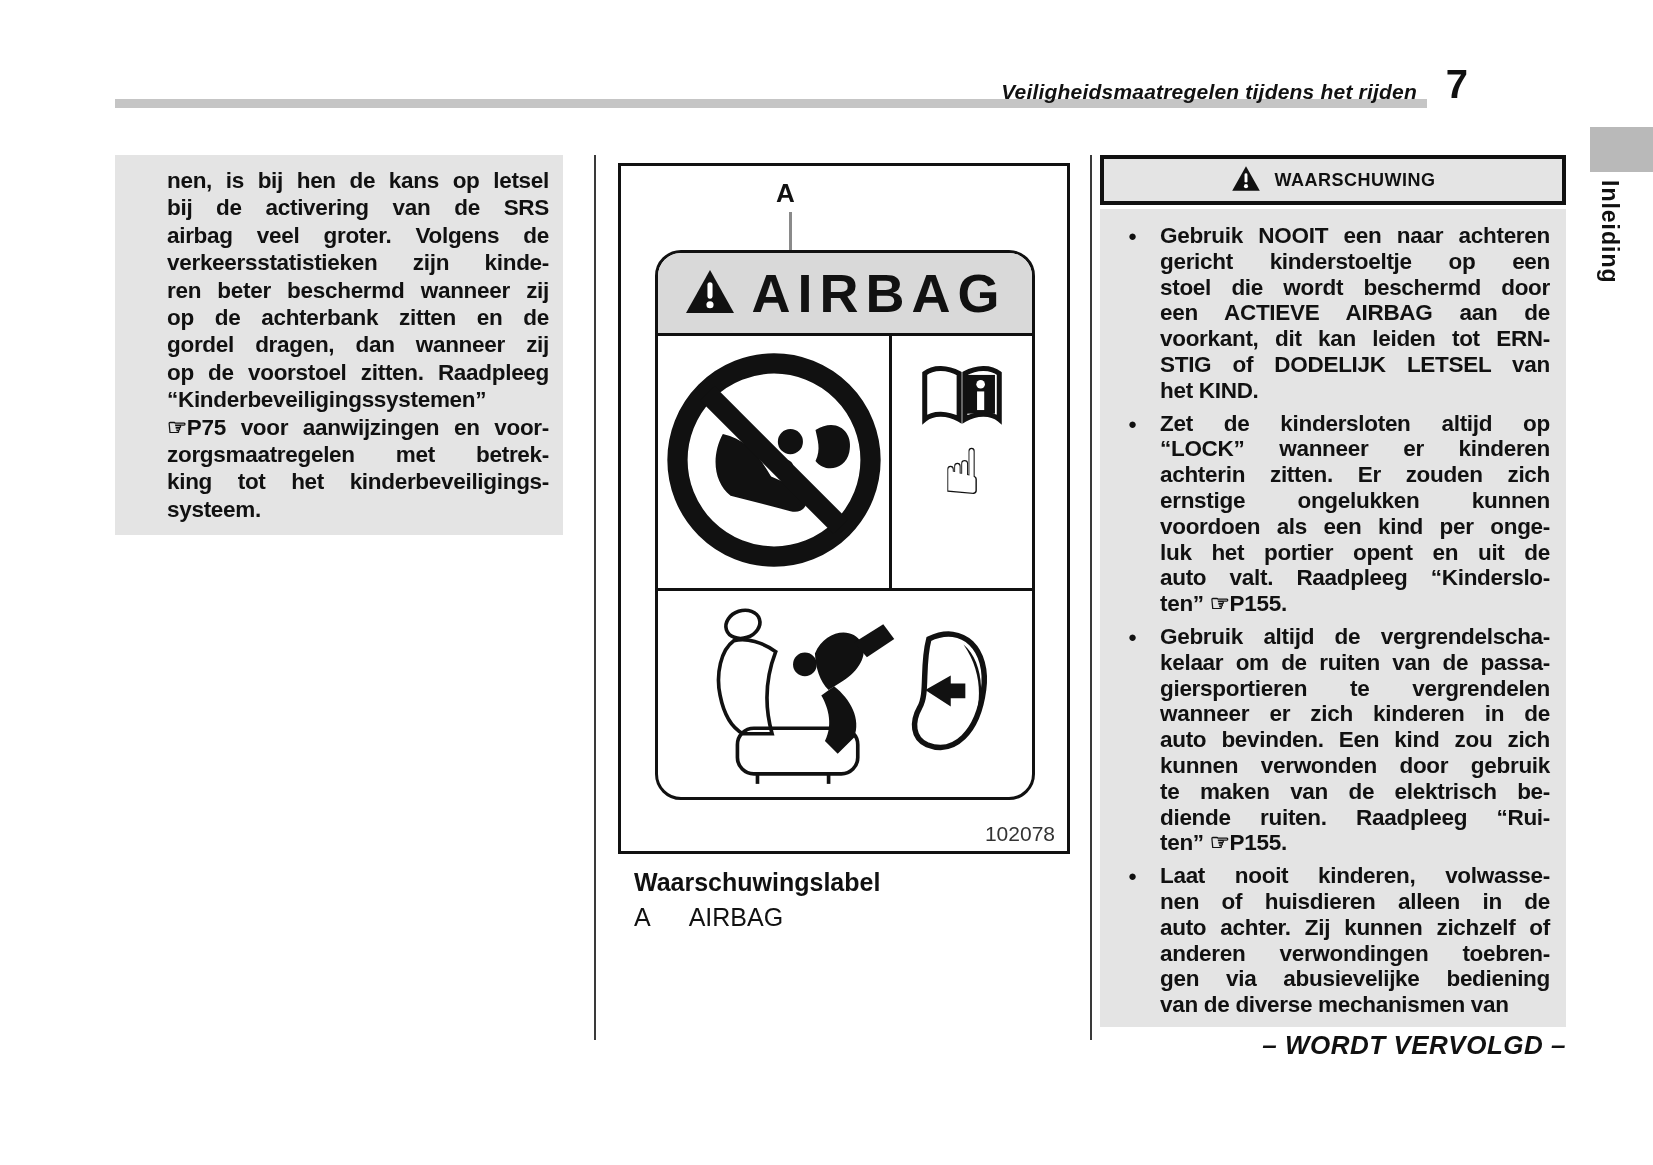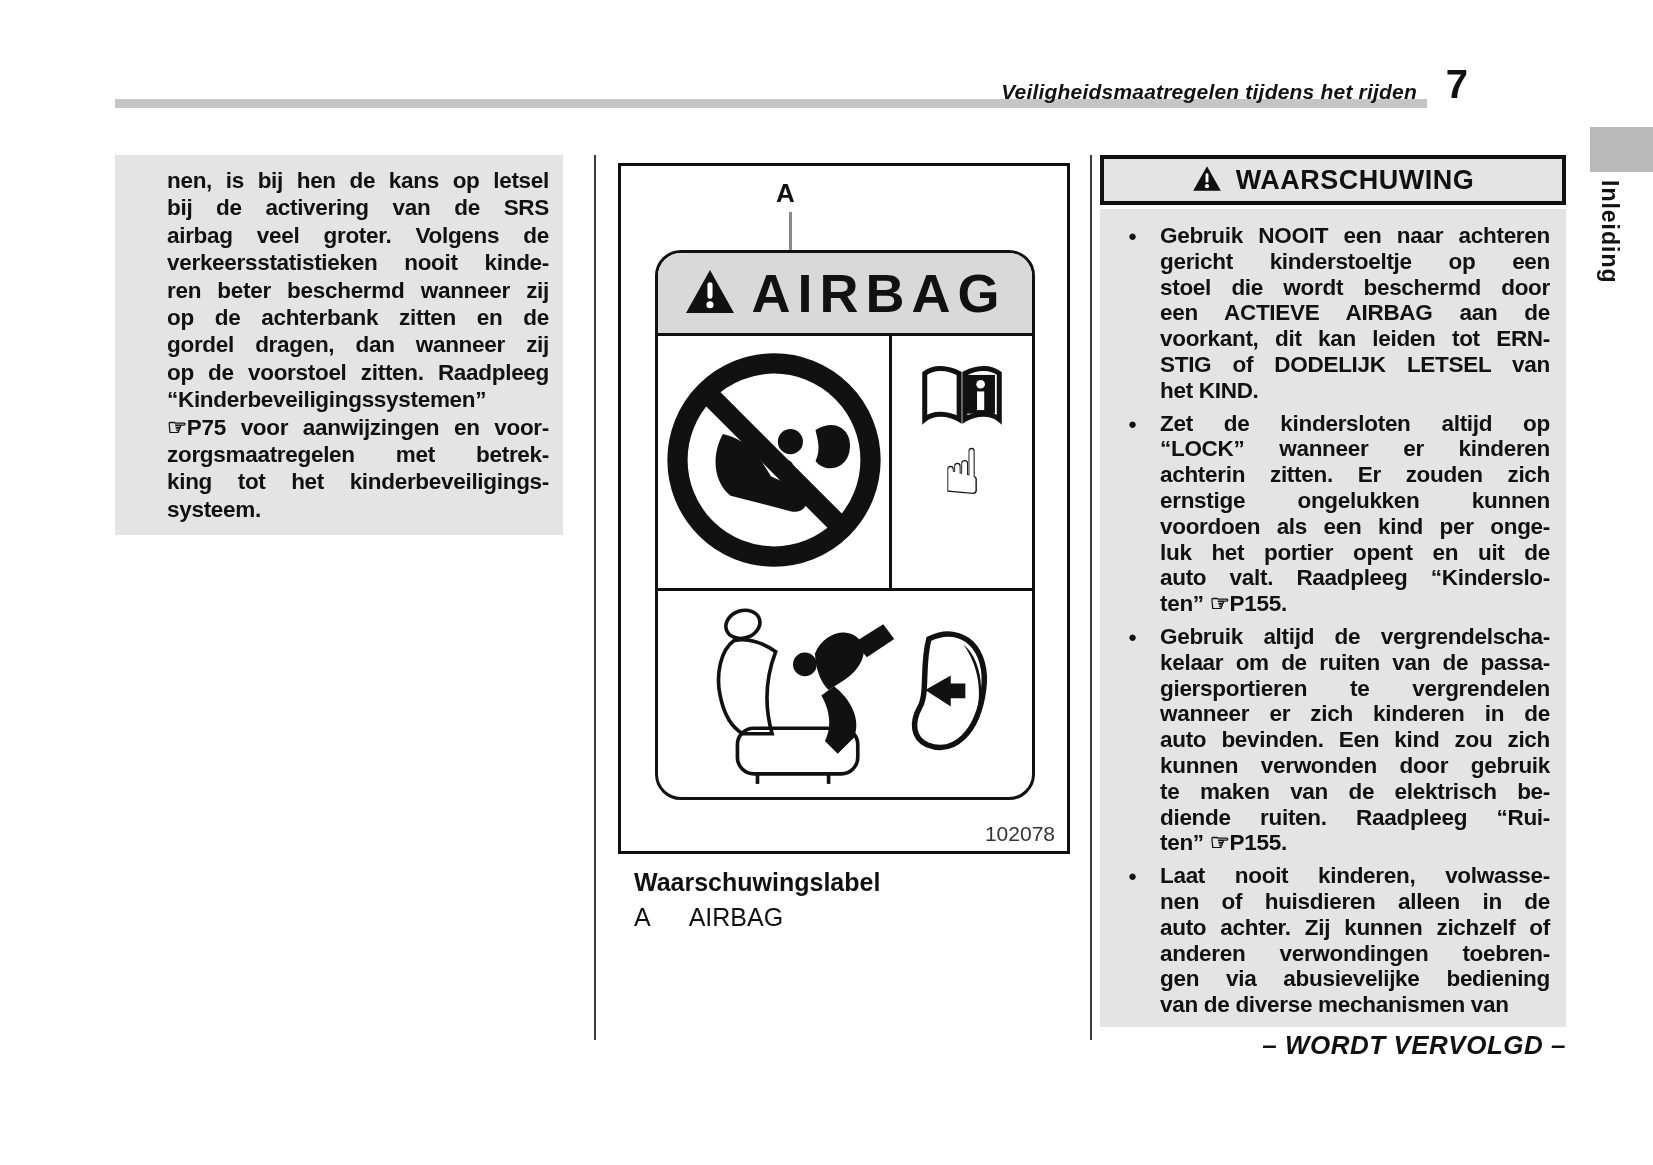--- a/index.html
+++ b/index.html
@@ -51,21 +51,21 @@
 
   
   .caption{position:absolute;left:634px;top:856px;font-size:25px;}
   .caption-title{font-weight:bold;margin-top:12px;}
   .caption-item{display:flex;gap:38px;margin-top:6px;}
 
   
   .warn-header{position:absolute;left:1100px;top:155px;width:466px;height:50px;
                border:4px solid #111;background:#e4e4e4;box-sizing:border-box;
                display:flex;align-items:center;justify-content:center;gap:14px;}
-  .warn-title{font-size:27px;font-weight:bold;letter-spacing:0.5px;}
+  .warn-title{font-size:18px;font-weight:bold;letter-spacing:0.5px;}
   .warn-body{position:absolute;left:1100px;top:209px;width:466px;height:818px;
              background:#e4e4e4;box-sizing:border-box;padding:14px 16px 0 20px;
              font-size:22.5px;font-weight:bold;line-height:25.8px;letter-spacing:-0.3px;}
   .bullet{display:flex;margin-bottom:7px;}
   .bullet-marker{width:40px;box-sizing:border-box;padding-left:8px;font-size:15px;
                  line-height:25.8px;}
   .bullet-content{flex:1;}
 
   .continued{position:absolute;right:87px;top:1030px;font-size:26px;
              font-weight:bold;font-style:italic;letter-spacing:0.5px;}
@@ -79,21 +79,21 @@
   <div class="htitle">Veiligheidsmaatregelen tijdens het rijden</div>
   <div class="pagenum">7</div>
 
   <div class="tab-square"></div>
   <div class="tab-text">Inleiding</div>
 
   <div class="left-note">
       <div class="jl">nen, is bij hen de kans op letsel</div>
       <div class="jl">bij de activering van de SRS</div>
       <div class="jl">airbag veel groter. Volgens de</div>
-      <div class="jl">verkeersstatistieken nooit kinde-</div>
+      <div class="jl">verkeersstatistieken zijn kinde-</div>
       <div class="jl">ren beter beschermd wanneer zij</div>
       <div class="jl">op de achterbank zitten en de</div>
       <div class="jl">gordel dragen, dan wanneer zij</div>
       <div class="jl">op de voorstoel zitten. Raadpleeg</div>
       <div class="jl">“Kinderbeveiligingssystemen”</div>
       <div class="jl">☞P75 voor aanwijzingen en voor-</div>
       <div class="jl">zorgsmaatregelen met betrek-</div>
       <div class="jl">king tot het kinderbeveiligings-</div>
       <div class="jl last">systeem.</div>
     </div>

